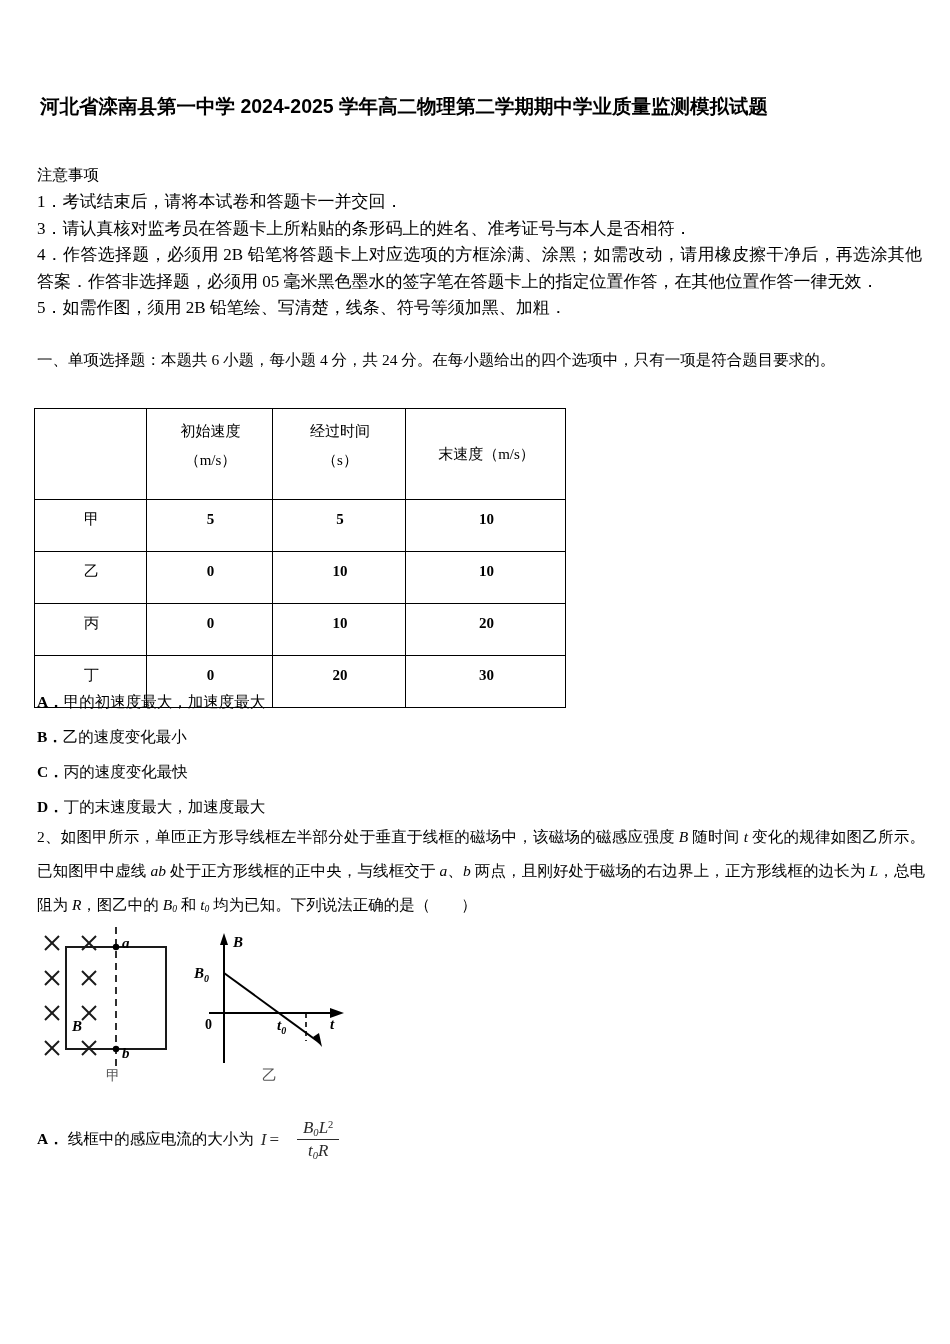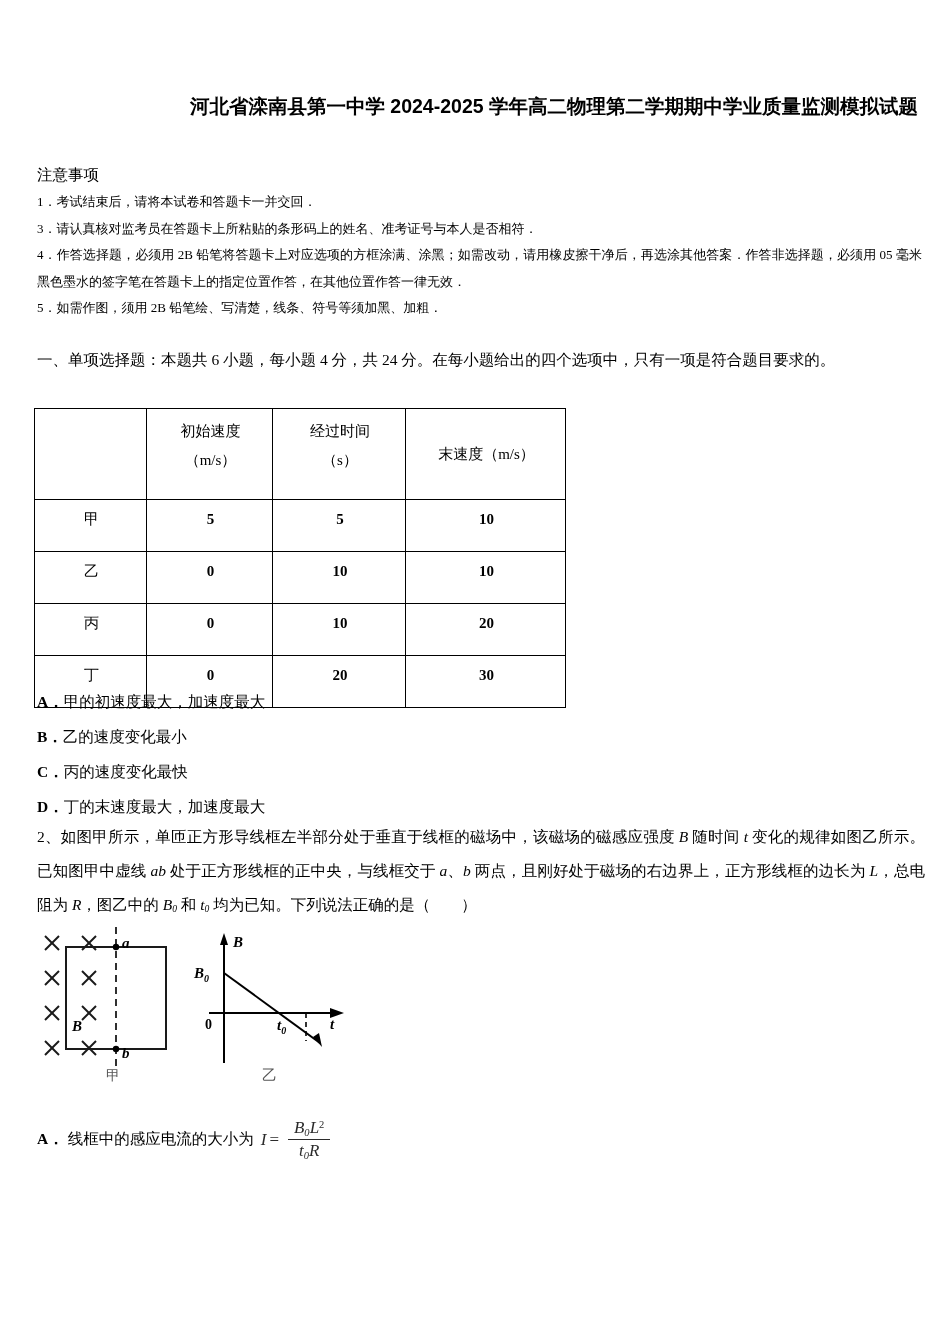--- a/index.html
+++ b/index.html
@@ -28,38 +28,37 @@
     position: absolute;
     left: 40px;
     top: 92px;
     width: 878px;
     font-family: "Liberation Sans", "DejaVu Sans", sans-serif;
     font-weight: bold;
     font-size: 19.5px;
     letter-spacing: 0px;
     line-height: 28px;
     white-space: nowrap;
-    text-align: right;
   }
 
   
   .notice {
     position: absolute;
     left: 37px;
     top: 155px;
     width: 885px;
   }
   .notice-head {
     font-size: 15.5px;
     line-height: 24px;
     margin-bottom: 2px;
     margin-top: 8px;
   }
   .notice-item {
-    font-size: 13px;
+    font-size: 17px;
     line-height: 26.5px;
     text-align: justify;
   }
 
   
   .sec-head {
     position: absolute;
     left: 37px;
     top: 347px;
     width: 888px;
@@ -174,21 +173,21 @@
     font-family: "Liberation Serif", serif;
     font-size: 17px;
     color: #2b2b2b;
   }
   .formula .var { font-style: italic; padding: 0 3px; }
   .frac {
     display: inline-flex;
     flex-direction: column;
     align-items: center;
     vertical-align: middle;
-    margin-left: 9px;
+    margin-left: 18px;
   }
   .frac .num {
     font-style: italic;
     padding: 0 6px 1px 6px;
     border-bottom: 1.3px solid #2b2b2b;
     white-space: nowrap;
   }
   .frac .den {
     font-style: italic;
     padding: 1px 6px 0 6px;

